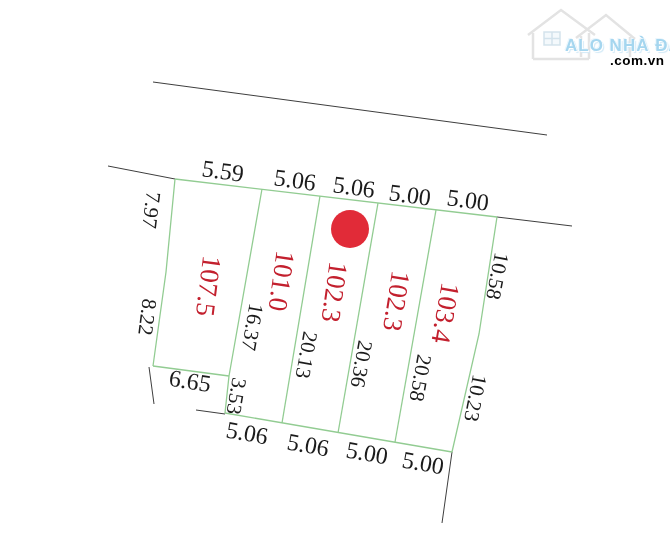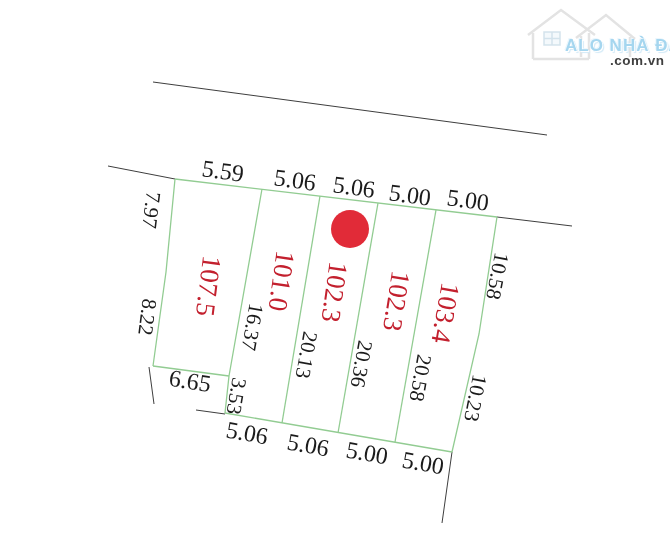--- a/index.html
+++ b/index.html
@@ -46,21 +46,21 @@
     text-shadow:1px 1px 0 #ffffff,-1px -1px 0 #eaf6fd,2px 2px 1px #d3eaf7;
     white-space:nowrap;
   }
   .domain{
     position:absolute;
     left:610px;top:53px;
     font-family:"Liberation Sans", sans-serif;
     font-weight:bold;
     font-size:13.5px;
     letter-spacing:0.5px;
-    color:#404040;
+    color:#000000;
     text-shadow:1px 1px 0 #ffffff;
     white-space:nowrap;
   }
 </style>
 </head>
 <body>
 
 <div id="stage">
 
   <svg id="plot-svg" width="670" height="536" viewBox="0 0 670 536">

